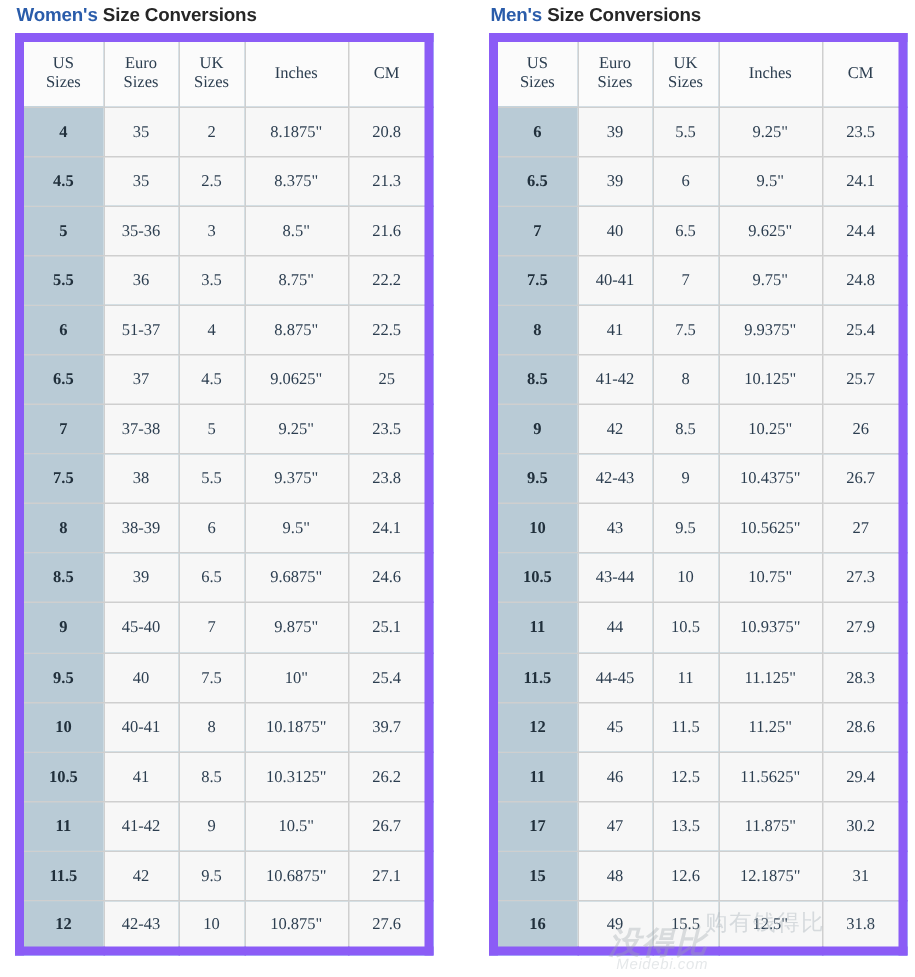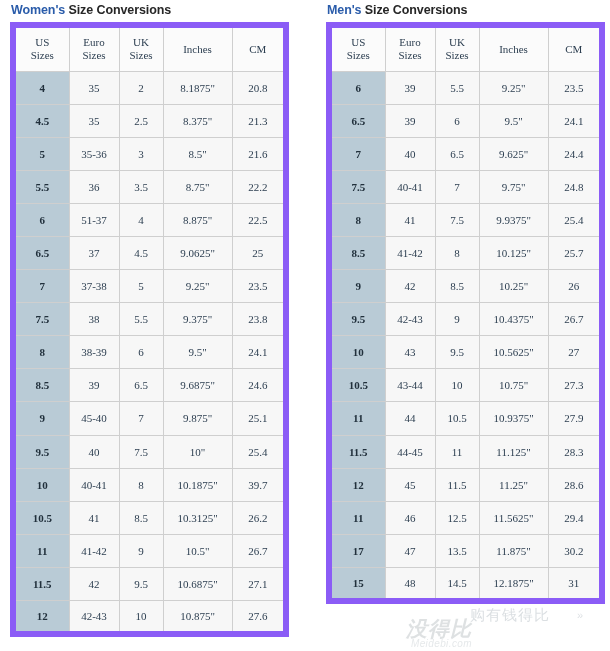--- a/index.html
+++ b/index.html
@@ -424,23 +424,30 @@
           <tr>
             <td class="us-cell">17</td>
             <td>47</td>
             <td>13.5</td>
             <td>11.875"</td>
             <td>30.2</td>
           </tr>
           <tr>
             <td class="us-cell">15</td>
             <td>48</td>
-            <td>14.5</td>
+            <td>12.6</td>
             <td>12.1875"</td>
             <td>31</td>
+          </tr>
+          <tr>
+            <td class="us-cell">16</td>
+            <td>49</td>
+            <td>15.5</td>
+            <td>12.5"</td>
+            <td>31.8</td>
           </tr>
         </tbody>
     </table>
   </div>
 
   <div class="watermark">
     <div class="wm-logo">
       <div class="wm-cn">没得比</div>
       <div class="wm-domain">Meidebi.com</div>
     </div>

